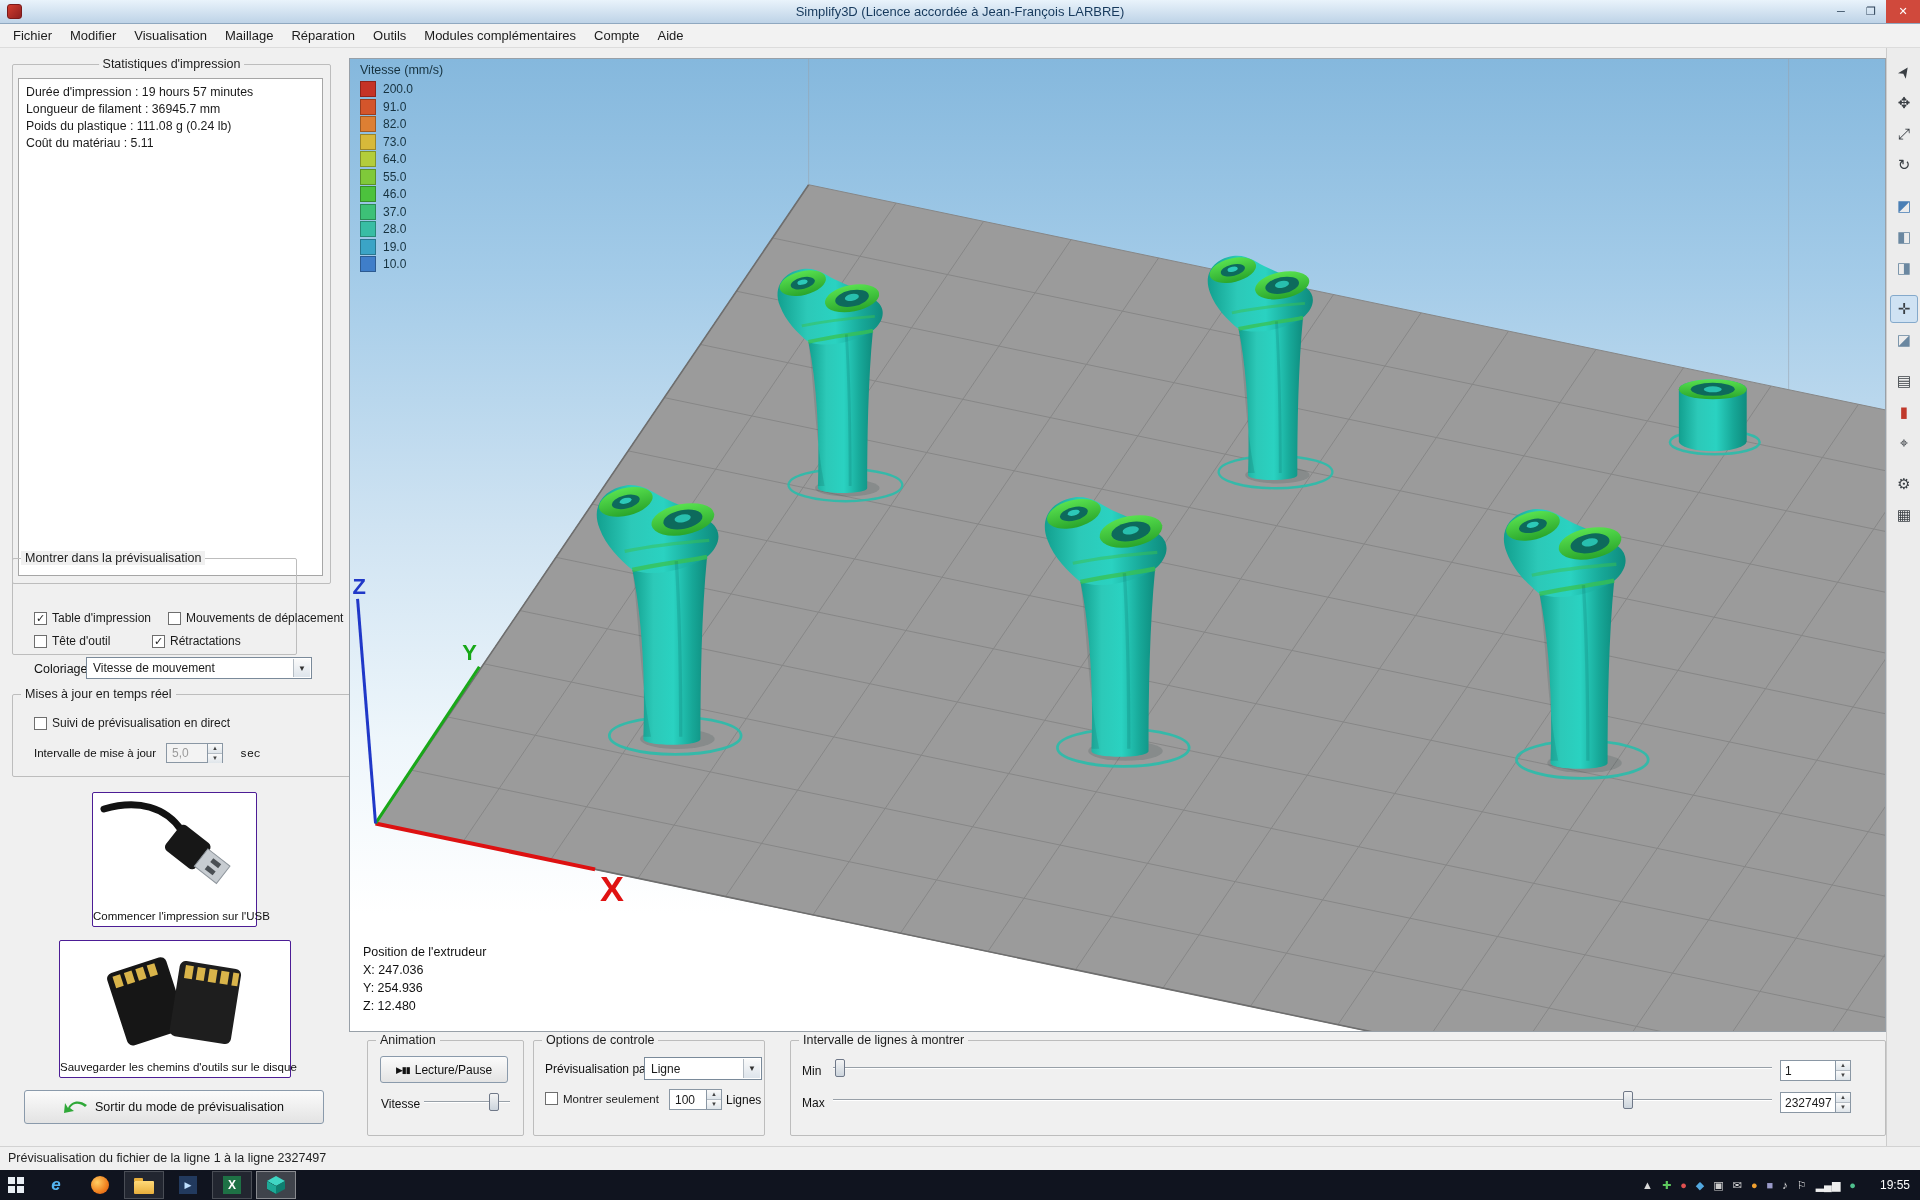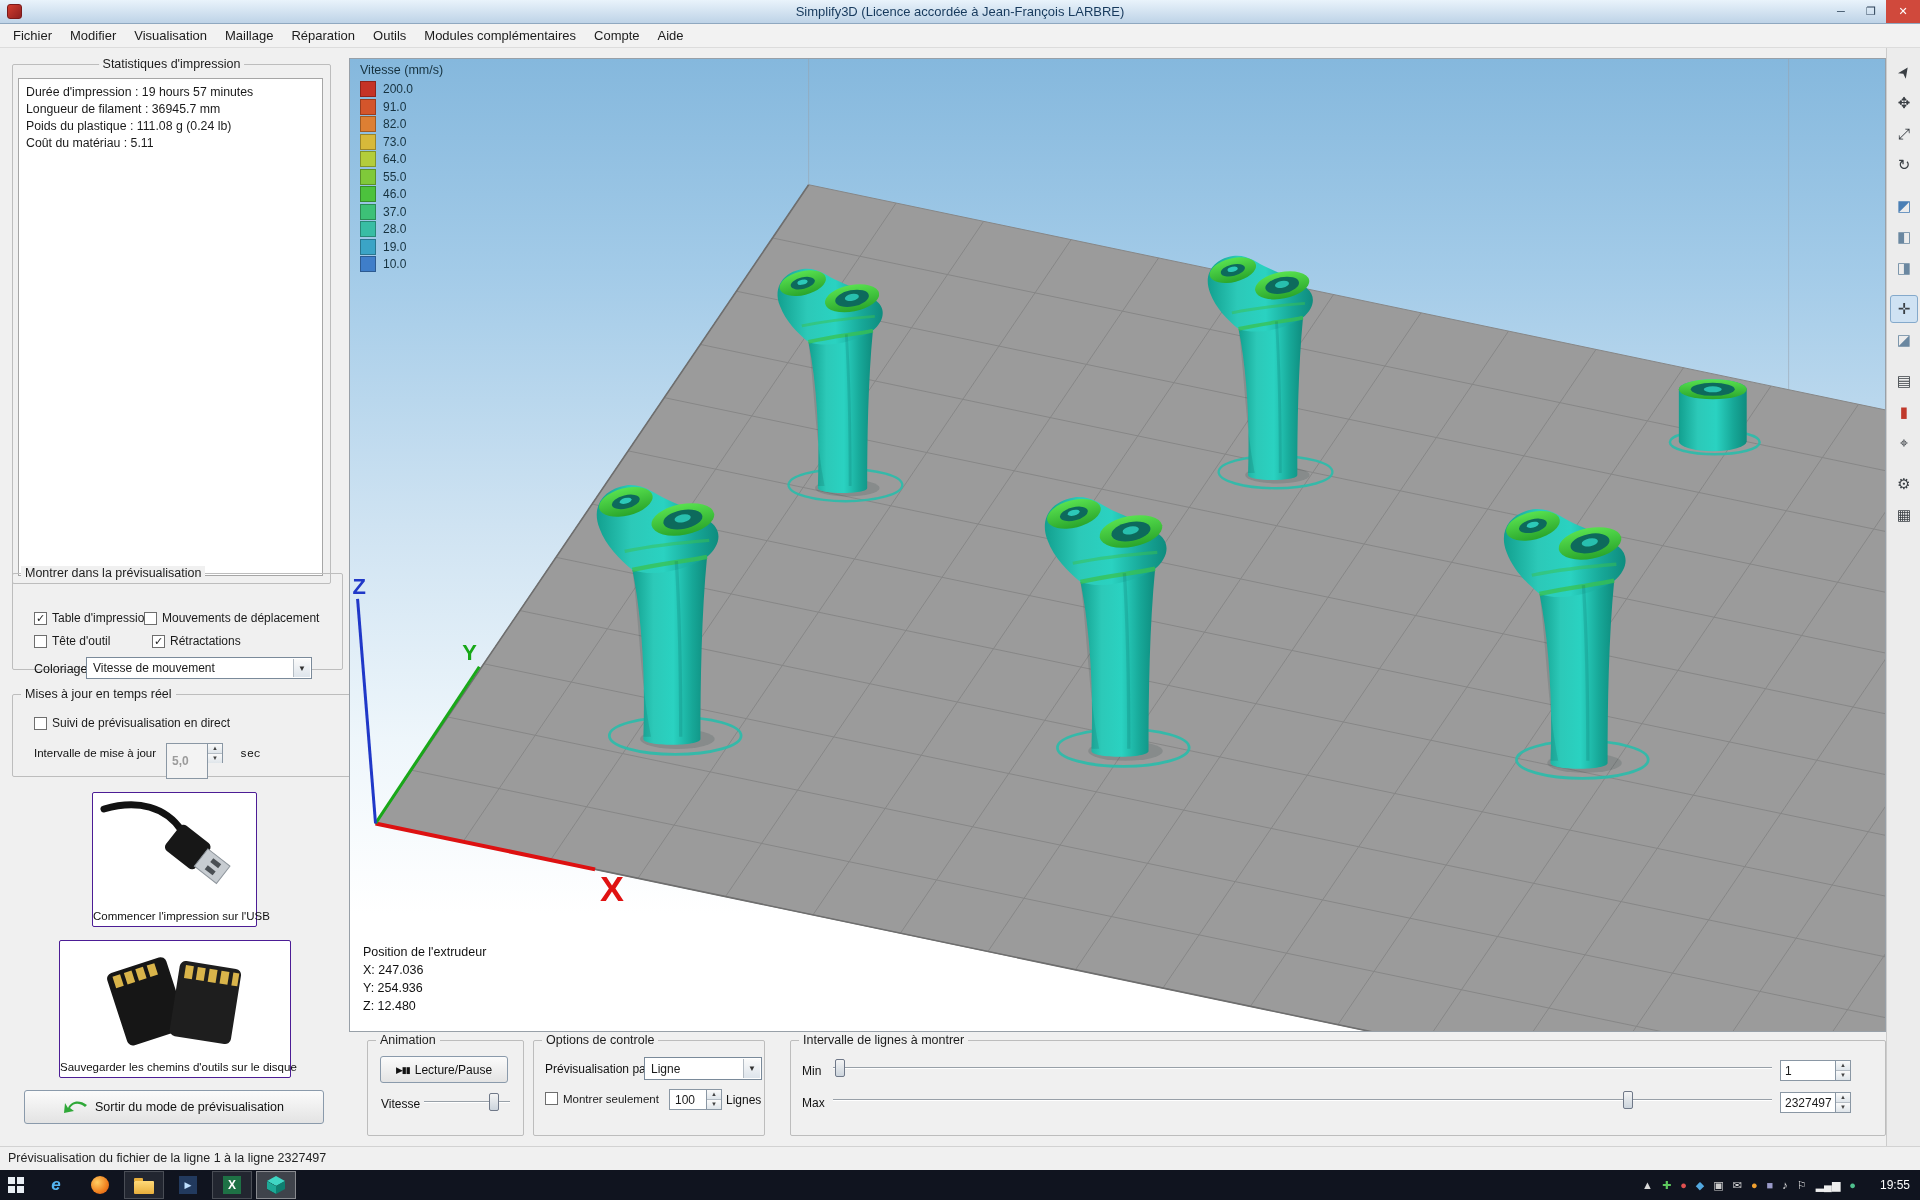--- a/index.html
+++ b/index.html
@@ -148,28 +148,28 @@
 <div class="grp" style="left:12px;top:64px;width:319px;height:520px;">
   <div class="glabel center">Statistiques d'impression</div>
 </div>
 <div class="statsbox" style="left:18px;top:78px;">
   <div>Durée d'impression : 19 hours 57 minutes</div>
   <div>Longueur de filament : 36945.7 mm</div>
   <div>Poids du plastique : 111.08 g (0.24 lb)</div>
   <div>Coût du matériau : 5.11</div>
 </div>
 
-<div class="grp" style="left:12px;top:573px;width:331px;height:97px;">
+<div class="grp" style="left:12px;top:558px;width:285px;height:97px;">
   <div class="glabel">Montrer dans la prévisualisation</div>
 </div>
 <div class="cb" style="left:34px;top:611px;">
   <span class="cbbox">✓</span>
   <span class="cbl">Table d'impression</span>
 </div>
-<div class="cb" style="left:144px;top:611px;">
+<div class="cb" style="left:168px;top:611px;">
   <span class="cbbox"></span>
   <span class="cbl">Mouvements de déplacement</span>
 </div>
 <div class="cb" style="left:34px;top:634px;">
   <span class="cbbox"></span>
   <span class="cbl">Tête d'outil</span>
 </div>
 <div class="cb" style="left:152px;top:634px;">
   <span class="cbbox">✓</span>
   <span class="cbl">Rétractations</span>
@@ -182,21 +182,21 @@
 
 <div class="grp" style="left:12px;top:694px;width:386px;height:83px;">
   <div class="glabel">Mises à jour en temps réel</div>
 </div>
 <div class="cb" style="left:34px;top:716px;">
   <span class="cbbox"></span>
   <span class="cbl">Suivi de prévisualisation en direct</span>
 </div>
 <div class="lbl" style="left:34px;top:747px;font-size:11.5px;">Intervalle de mise à jour</div>
 <div class="spin dis" style="left:166px;top:743px;">
-  <div class="sval" style="width:42px;height:36px;font-weight:bold;">5,0</div>
+  <div class="sval" style="width:42px;height:20px;">5,0</div>
   <div class="sarr" style="height:20px;">
       <div>▲</div>
       <div>▼</div>
     </div>
 </div>
 <div class="lbl" style="left:240px;top:747px;font-size:11.5px;font-family:Liberation Mono, monospace;">sec</div>
 
 <div class="card" style="left:92px;top:792px;width:165px;height:135px;">
   <svg width="150" height="100" style="position:absolute;left:7px;top:6px;" viewBox="0 0 150 100">
     <path d="M4,10 C38,0 66,8 82,32" stroke="#121212" stroke-width="7" fill="none" stroke-linecap="round"></path>

